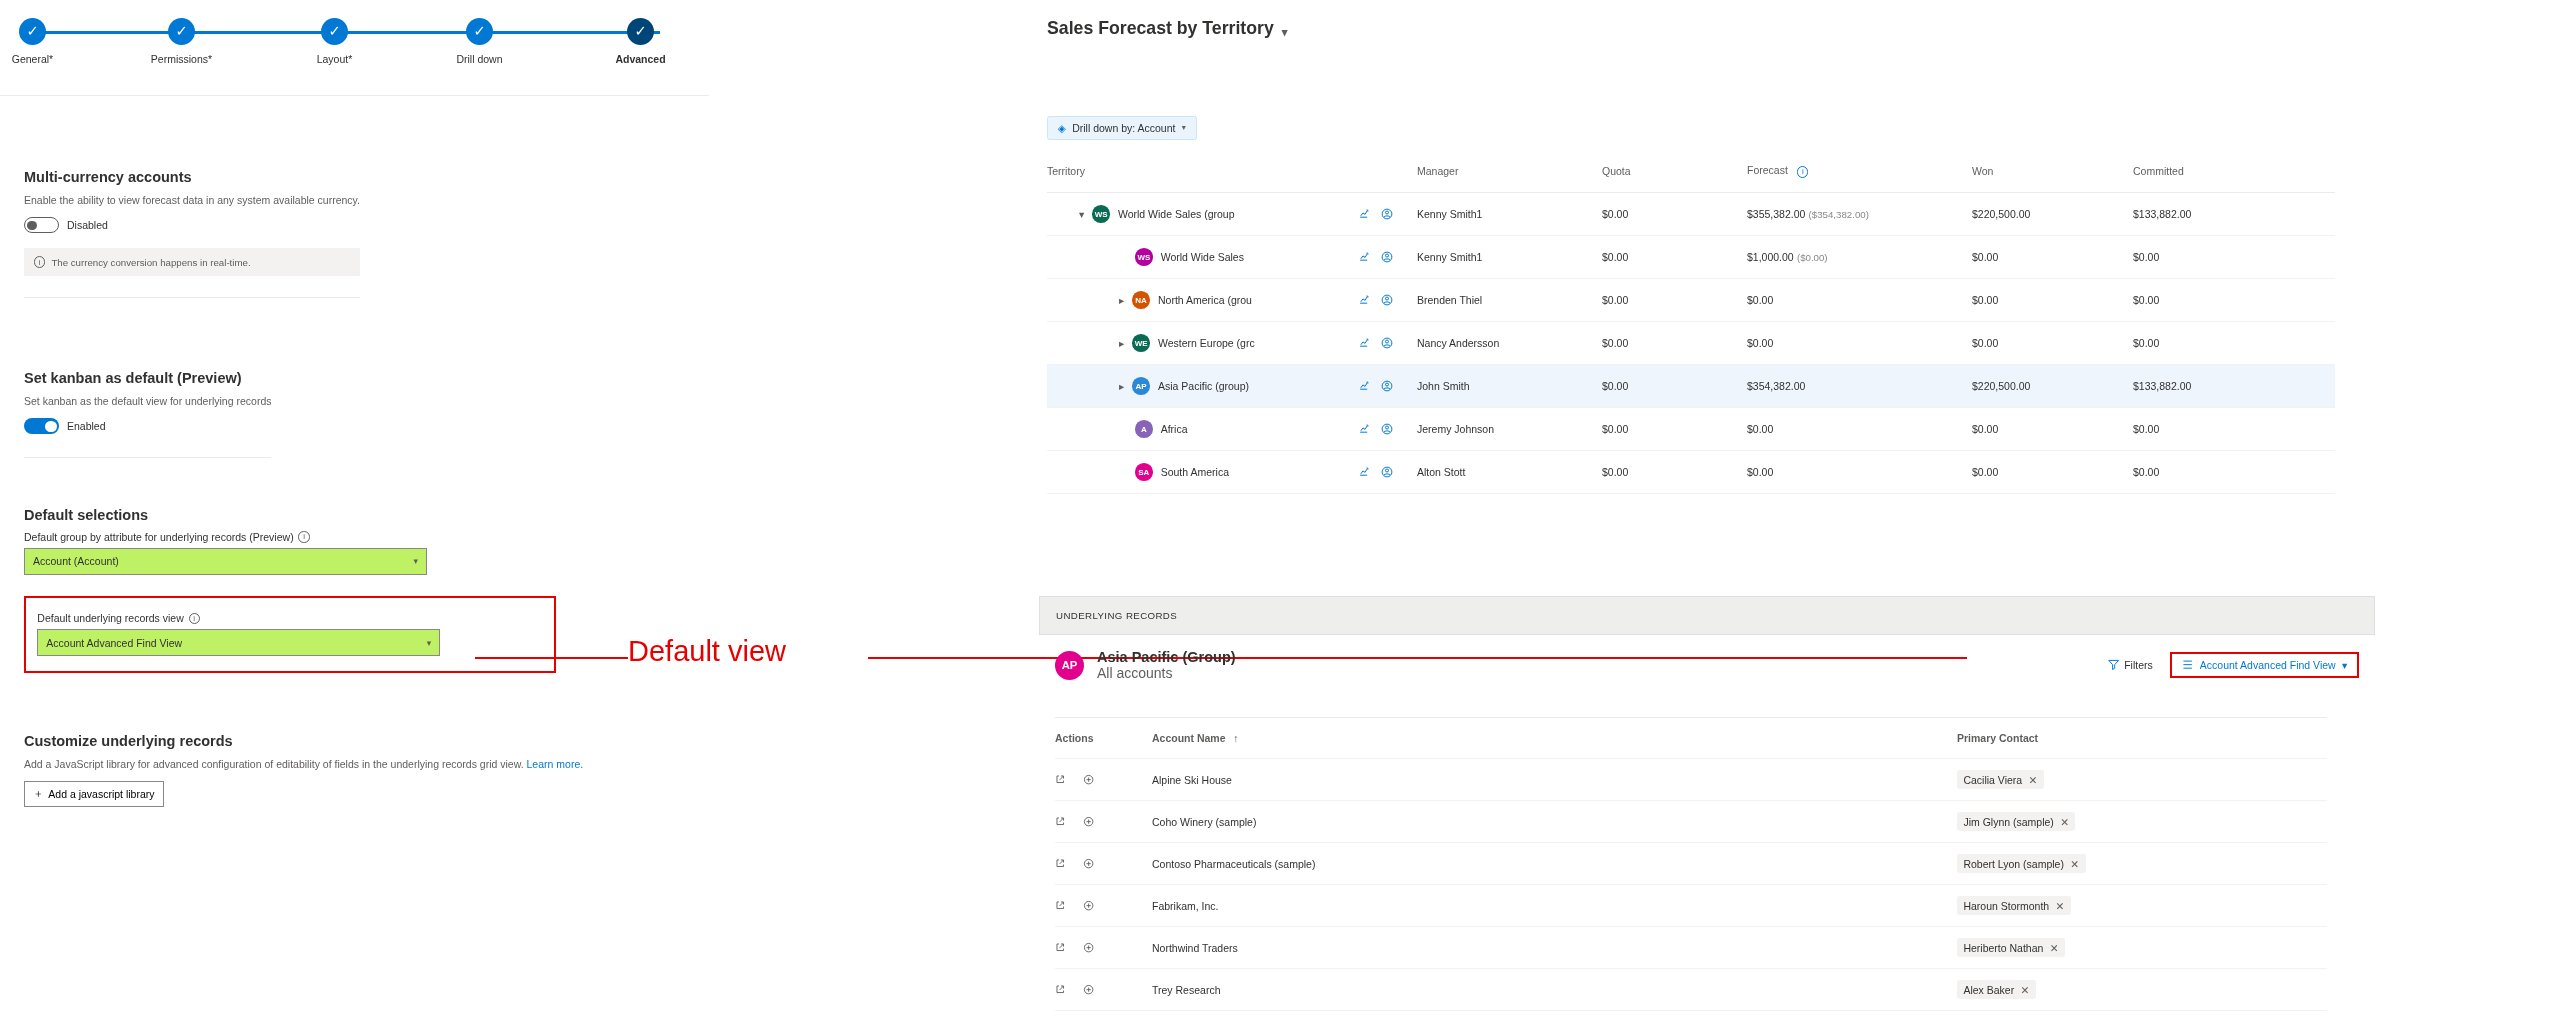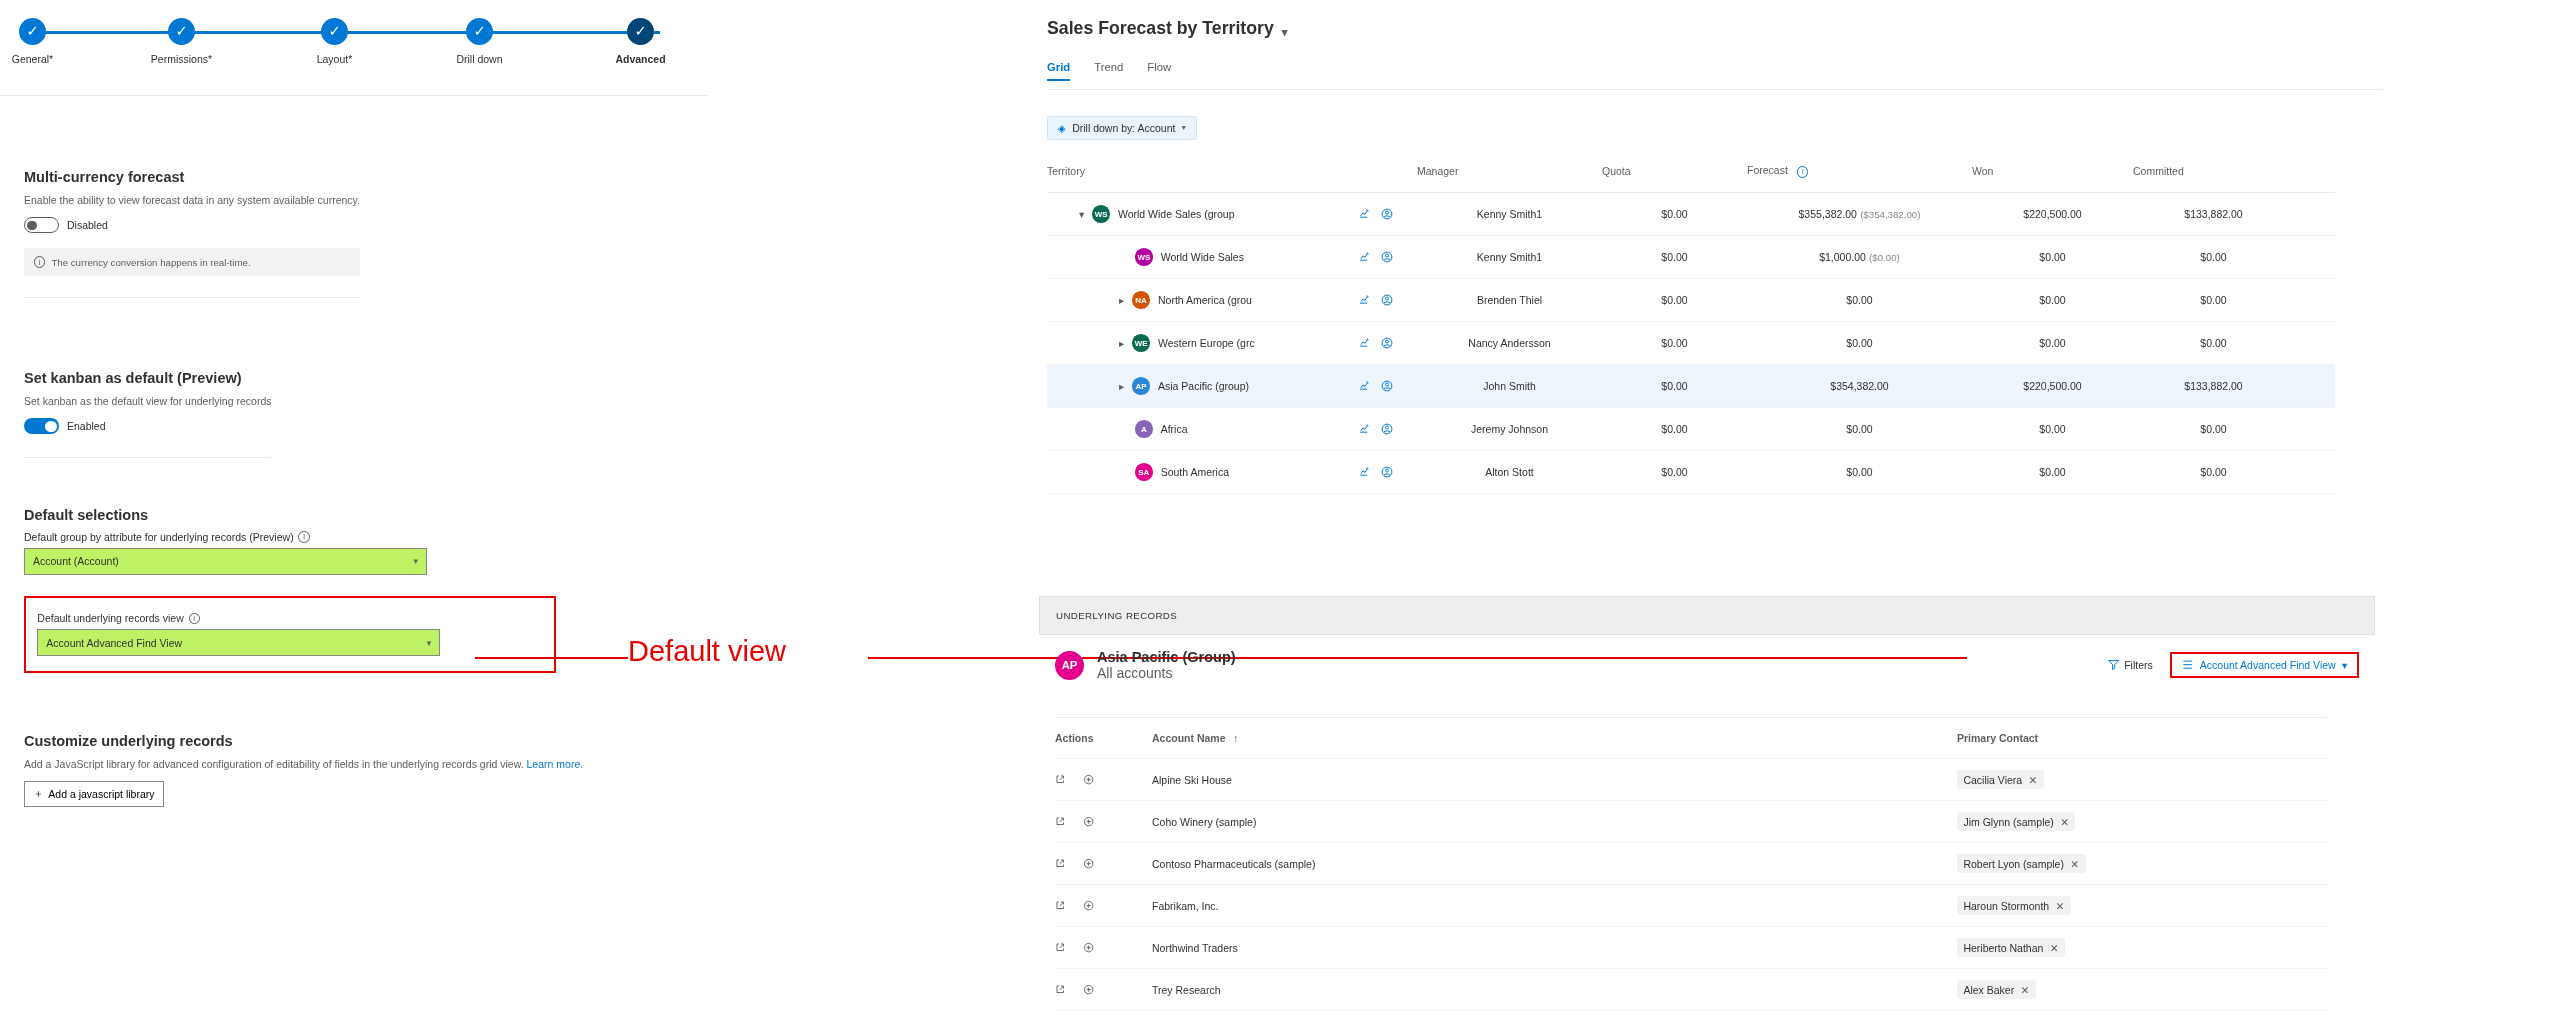--- a/index.html
+++ b/index.html
@@ -98,21 +98,21 @@
     background:#eaf4fc; border:0.8px solid #cde5f7; color:#323130;
     padding: 4.8px 9.7px; border-radius: 2.4px; display:flex; align-items:center; gap:6.4px; cursor:pointer; font-size:10.5px;
   }
   .pill .chev { font-size:8px; color:#605e5c; }
 
   .grid { position:absolute; left:8px; top:150px; width:1288px; font-size:10.5px; }
   .ghead, .grow { display:grid; grid-template-columns: 370px 185px 145px 225px 161px 161px; align-items:center; height:43px; }
   .ghead { color:#605e5c; border-bottom:0.8px solid #edebe9; font-size:10.5px; }
   .grow  { border-bottom:0.8px solid #f3f2f1; }
   .grow.highlight { background:#eef5fc; }
-  .num { text-align:center; }
+  .num { text-align:left; }
   .territory-cell { display:flex; align-items:center; gap:8px; }
   .indent-0 .territory-cell { padding-left: 32px; }
   .indent-1 .territory-cell { padding-left: 72px; }
   .ava {
     width:17.7px; height:17.7px; border-radius:50%; color:#fff; display:inline-flex;
     align-items:center; justify-content:center; font-size:8px; font-weight:600;
   }
   .row-icons { display:inline-flex; gap:11.3px; margin-right: 24px; color:#0078d4; }
   .row-icon { cursor:pointer; }
   .chevr { color:#605e5c; cursor:pointer; }
@@ -195,21 +195,21 @@
         <div class="step-circle">✓</div>
         <div class="step-label">Drill down</div>
       </div>
       <div class="step" style="left:596px">
         <div class="step-circle current">✓</div>
         <div class="step-label" style="font-weight:600">Advanced</div>
       </div>
     </div>
 
     <div class="config" style="top:169px">
-      <h3>Multi-currency forecast</h3>
+      <h3>Multi-currency accounts</h3>
       <div class="desc">Enable the ability to view forecast data in any system available currency.</div>
       <div class="toggle toggle-off">
         <span class="toggle-track">
             <span class="toggle-thumb"></span>
           </span>
         <span>Disabled</span>
       </div>
       <div class="info-strip">
         <span class="info-icon">i</span>
         <span>The currency conversion happens in real-time.</span>
@@ -269,25 +269,20 @@
   <div class="callout-label">Default view</div>
   <div class="callout-line-right"></div>
 
   <div class="right-panel">
 
     <div class="forecast-title">
       <span>Sales Forecast by Territory</span>
       <span style="font-size:11.3px;color:#605e5c">▾</span>
     </div>
 
-    <div class="forecast-tabs">
-      <div class="tab active">Grid</div>
-      <div class="tab">Trend</div>
-      <div class="tab">Flow</div>
-    </div>
 
     <div class="pill">
       <span style="color:#0078d4">◈</span>
       <span>Drill down by: Account</span>
       <span class="chev">▾</span>
     </div>
 
     <div class="grid">
       <div class="ghead">
         <div>Territory</div>

